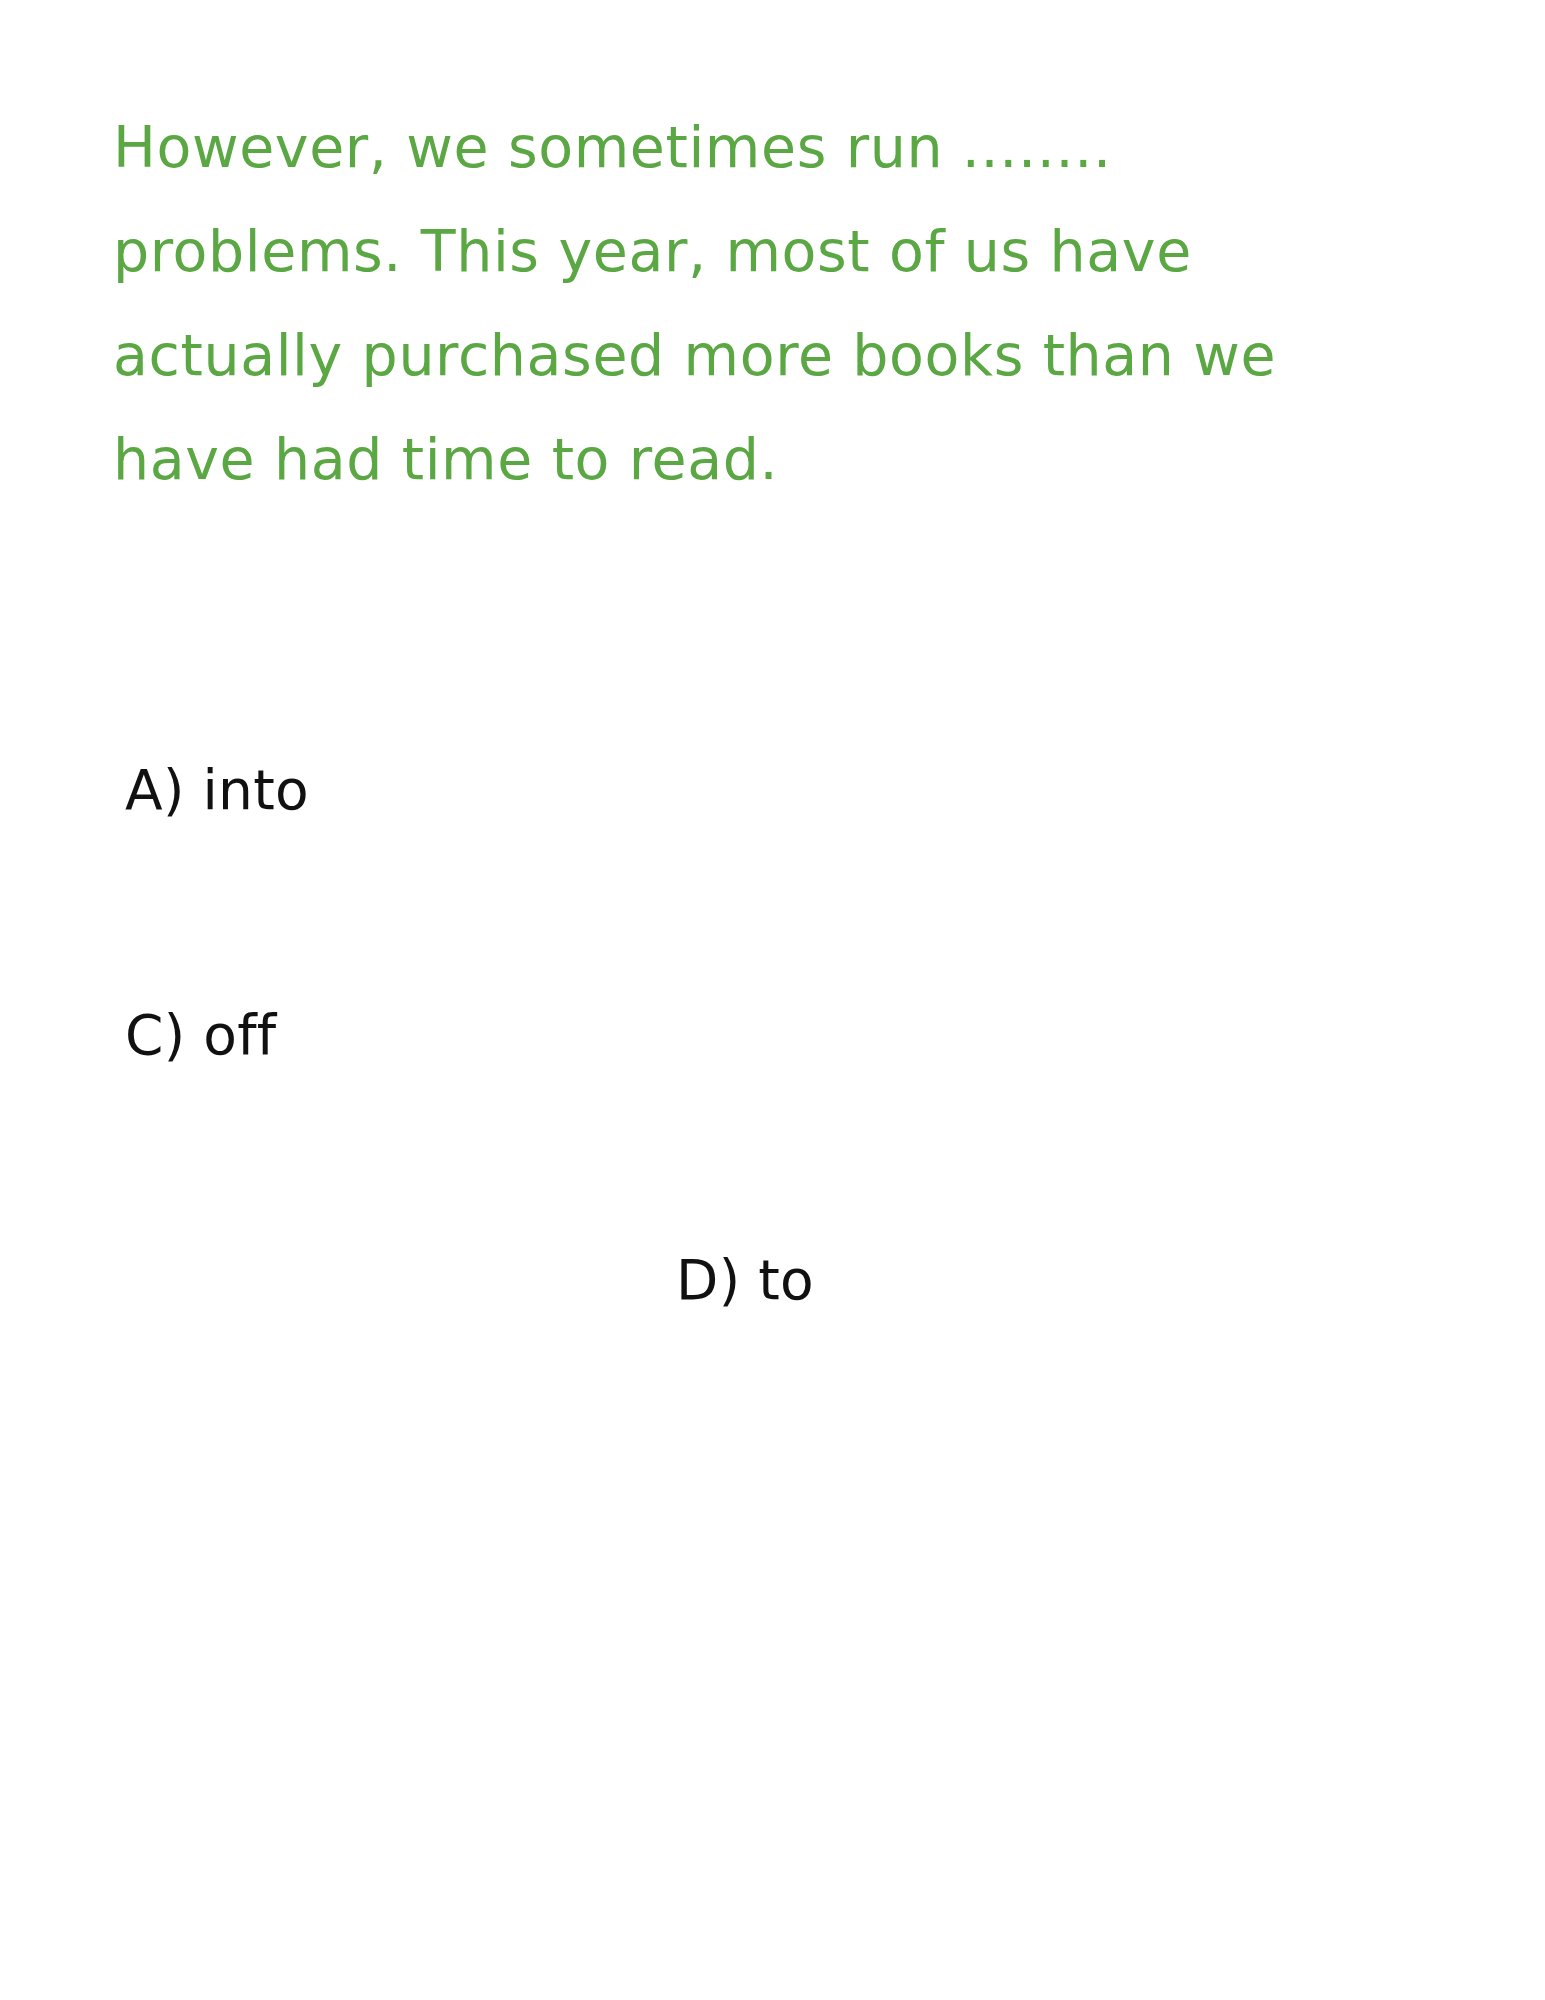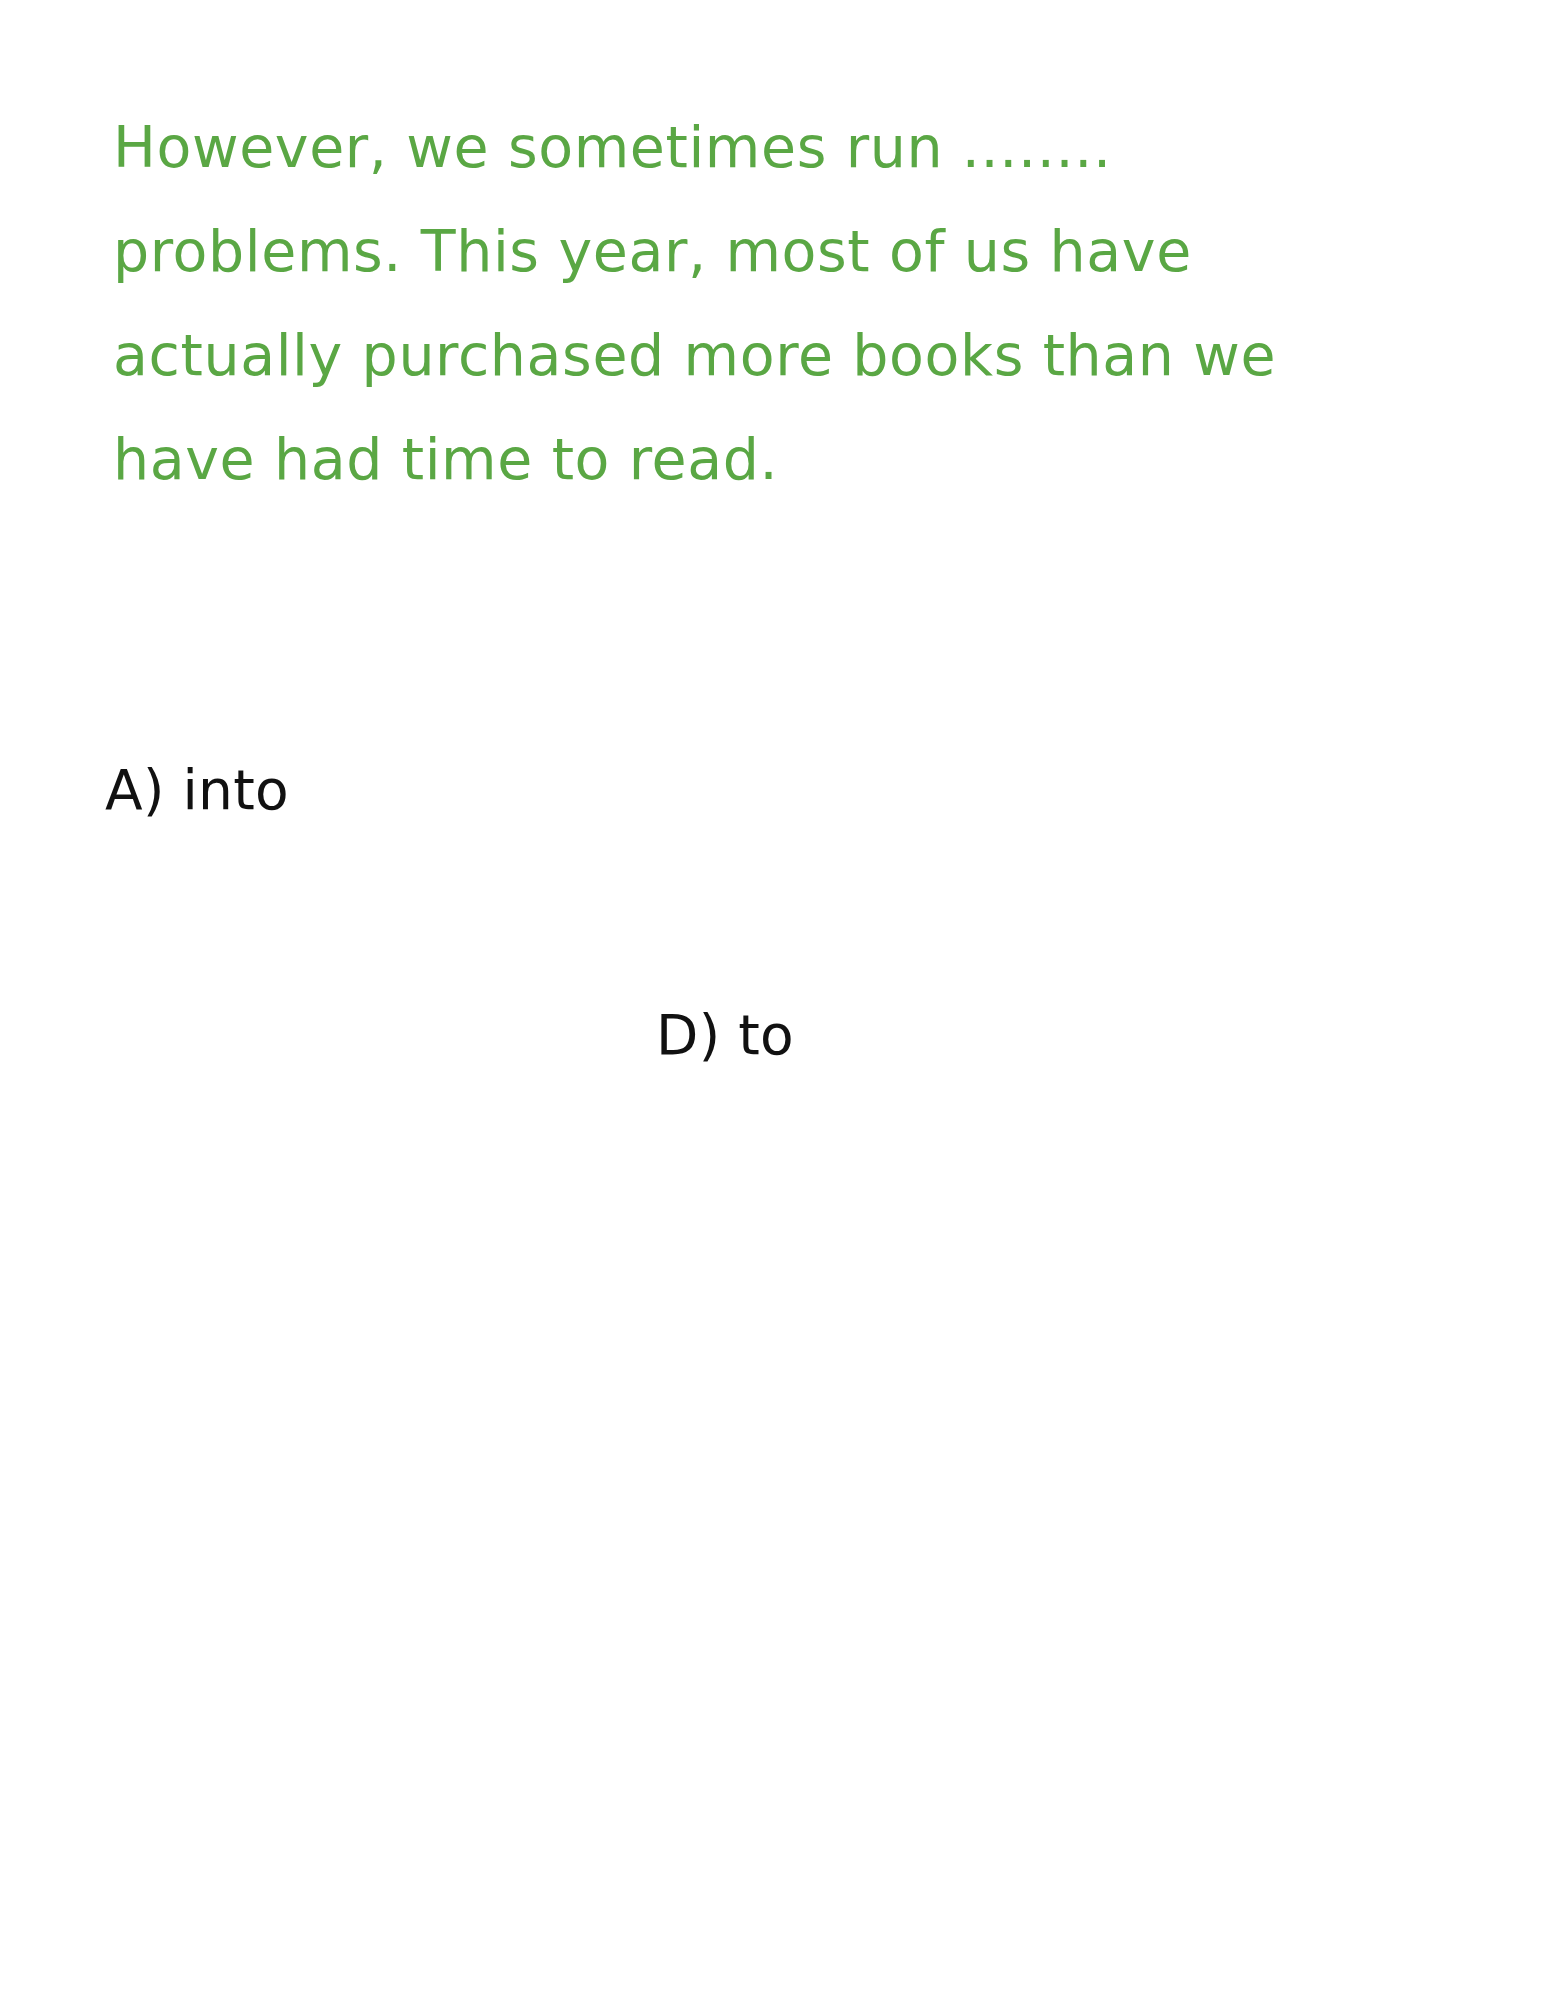--- a/index.html
+++ b/index.html
@@ -32,21 +32,21 @@
     color: #5aa744;
     font-family: "DejaVu Sans", sans-serif;
     font-size: 57px;
     line-height: 104px;
     font-weight: 400;
     letter-spacing: 0.6px;
     white-space: pre-wrap;
   }
   .options {
     position: absolute;
-    left: 105px;
+    left: 125px;
     top: 760px;
     width: 1240px;
   }
   .option {
     color: #111111;
     font-family: "DejaVu Sans", sans-serif;
     font-size: 55px;
     line-height: 60px;
     font-weight: 400;
     letter-spacing: 0.3px;
@@ -61,16 +61,17 @@
 <body>
 
 <div class="page">
 
   <div class="question-block">
     <div class="question-text">However, we sometimes run ........ problems. This year, most of us have actually purchased more books than we have had time to read.</div>
   </div>
 
   <div class="options">
     <div class="option">A) into</div>
+    <div class="option">C) off</div>
     <div class="option">D) to</div>
   </div>
 
 </div>
 
 </body></html>

